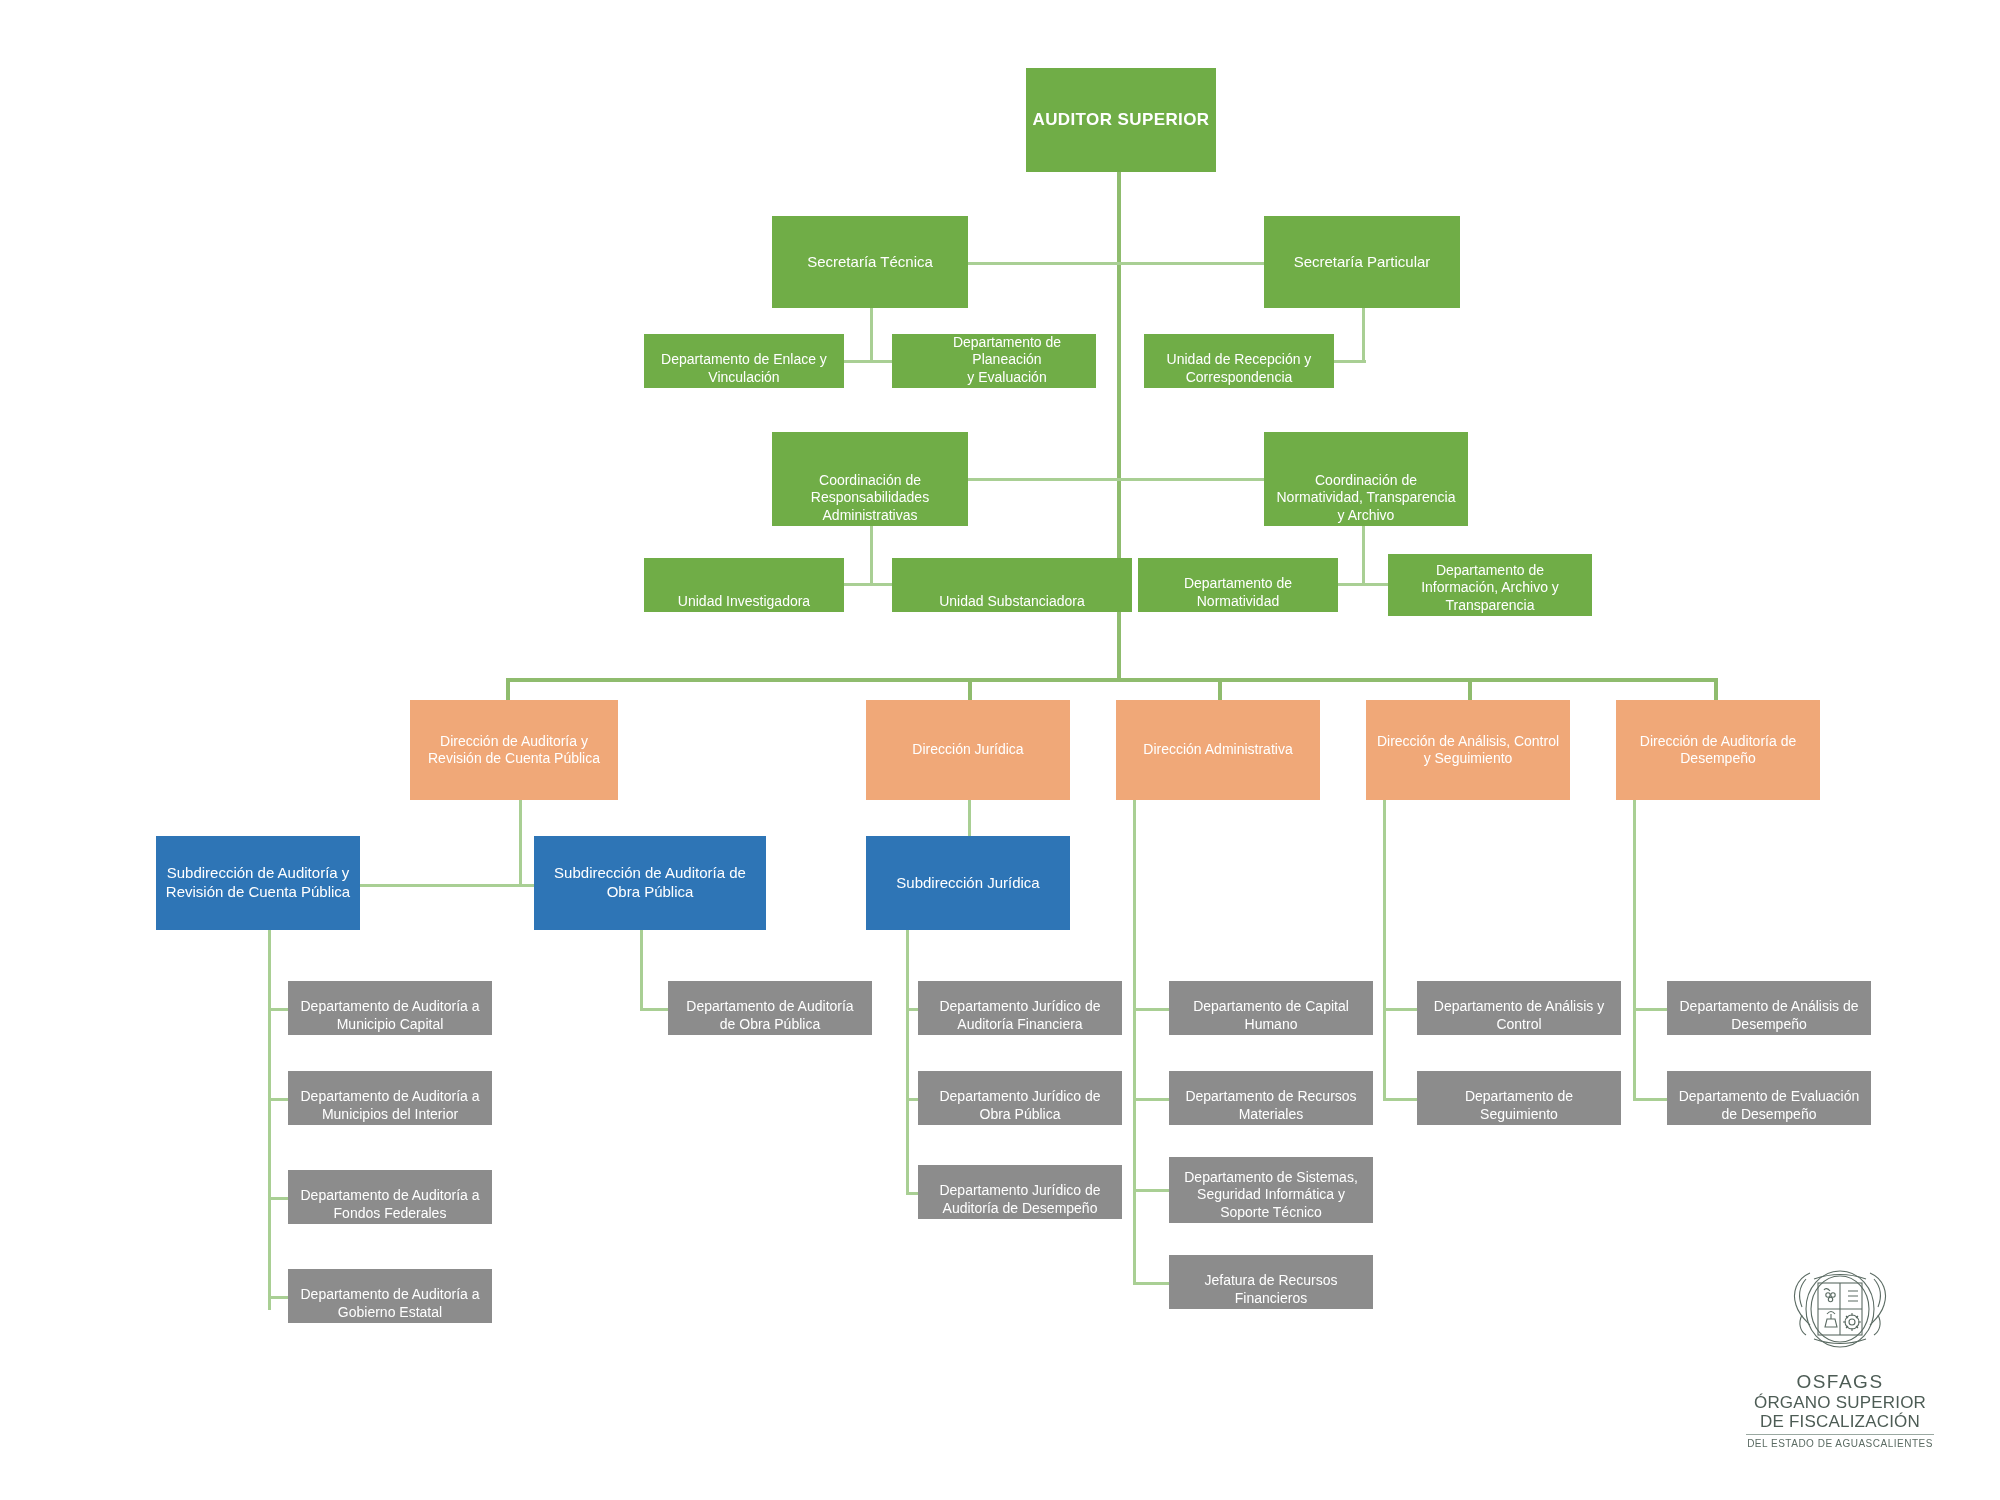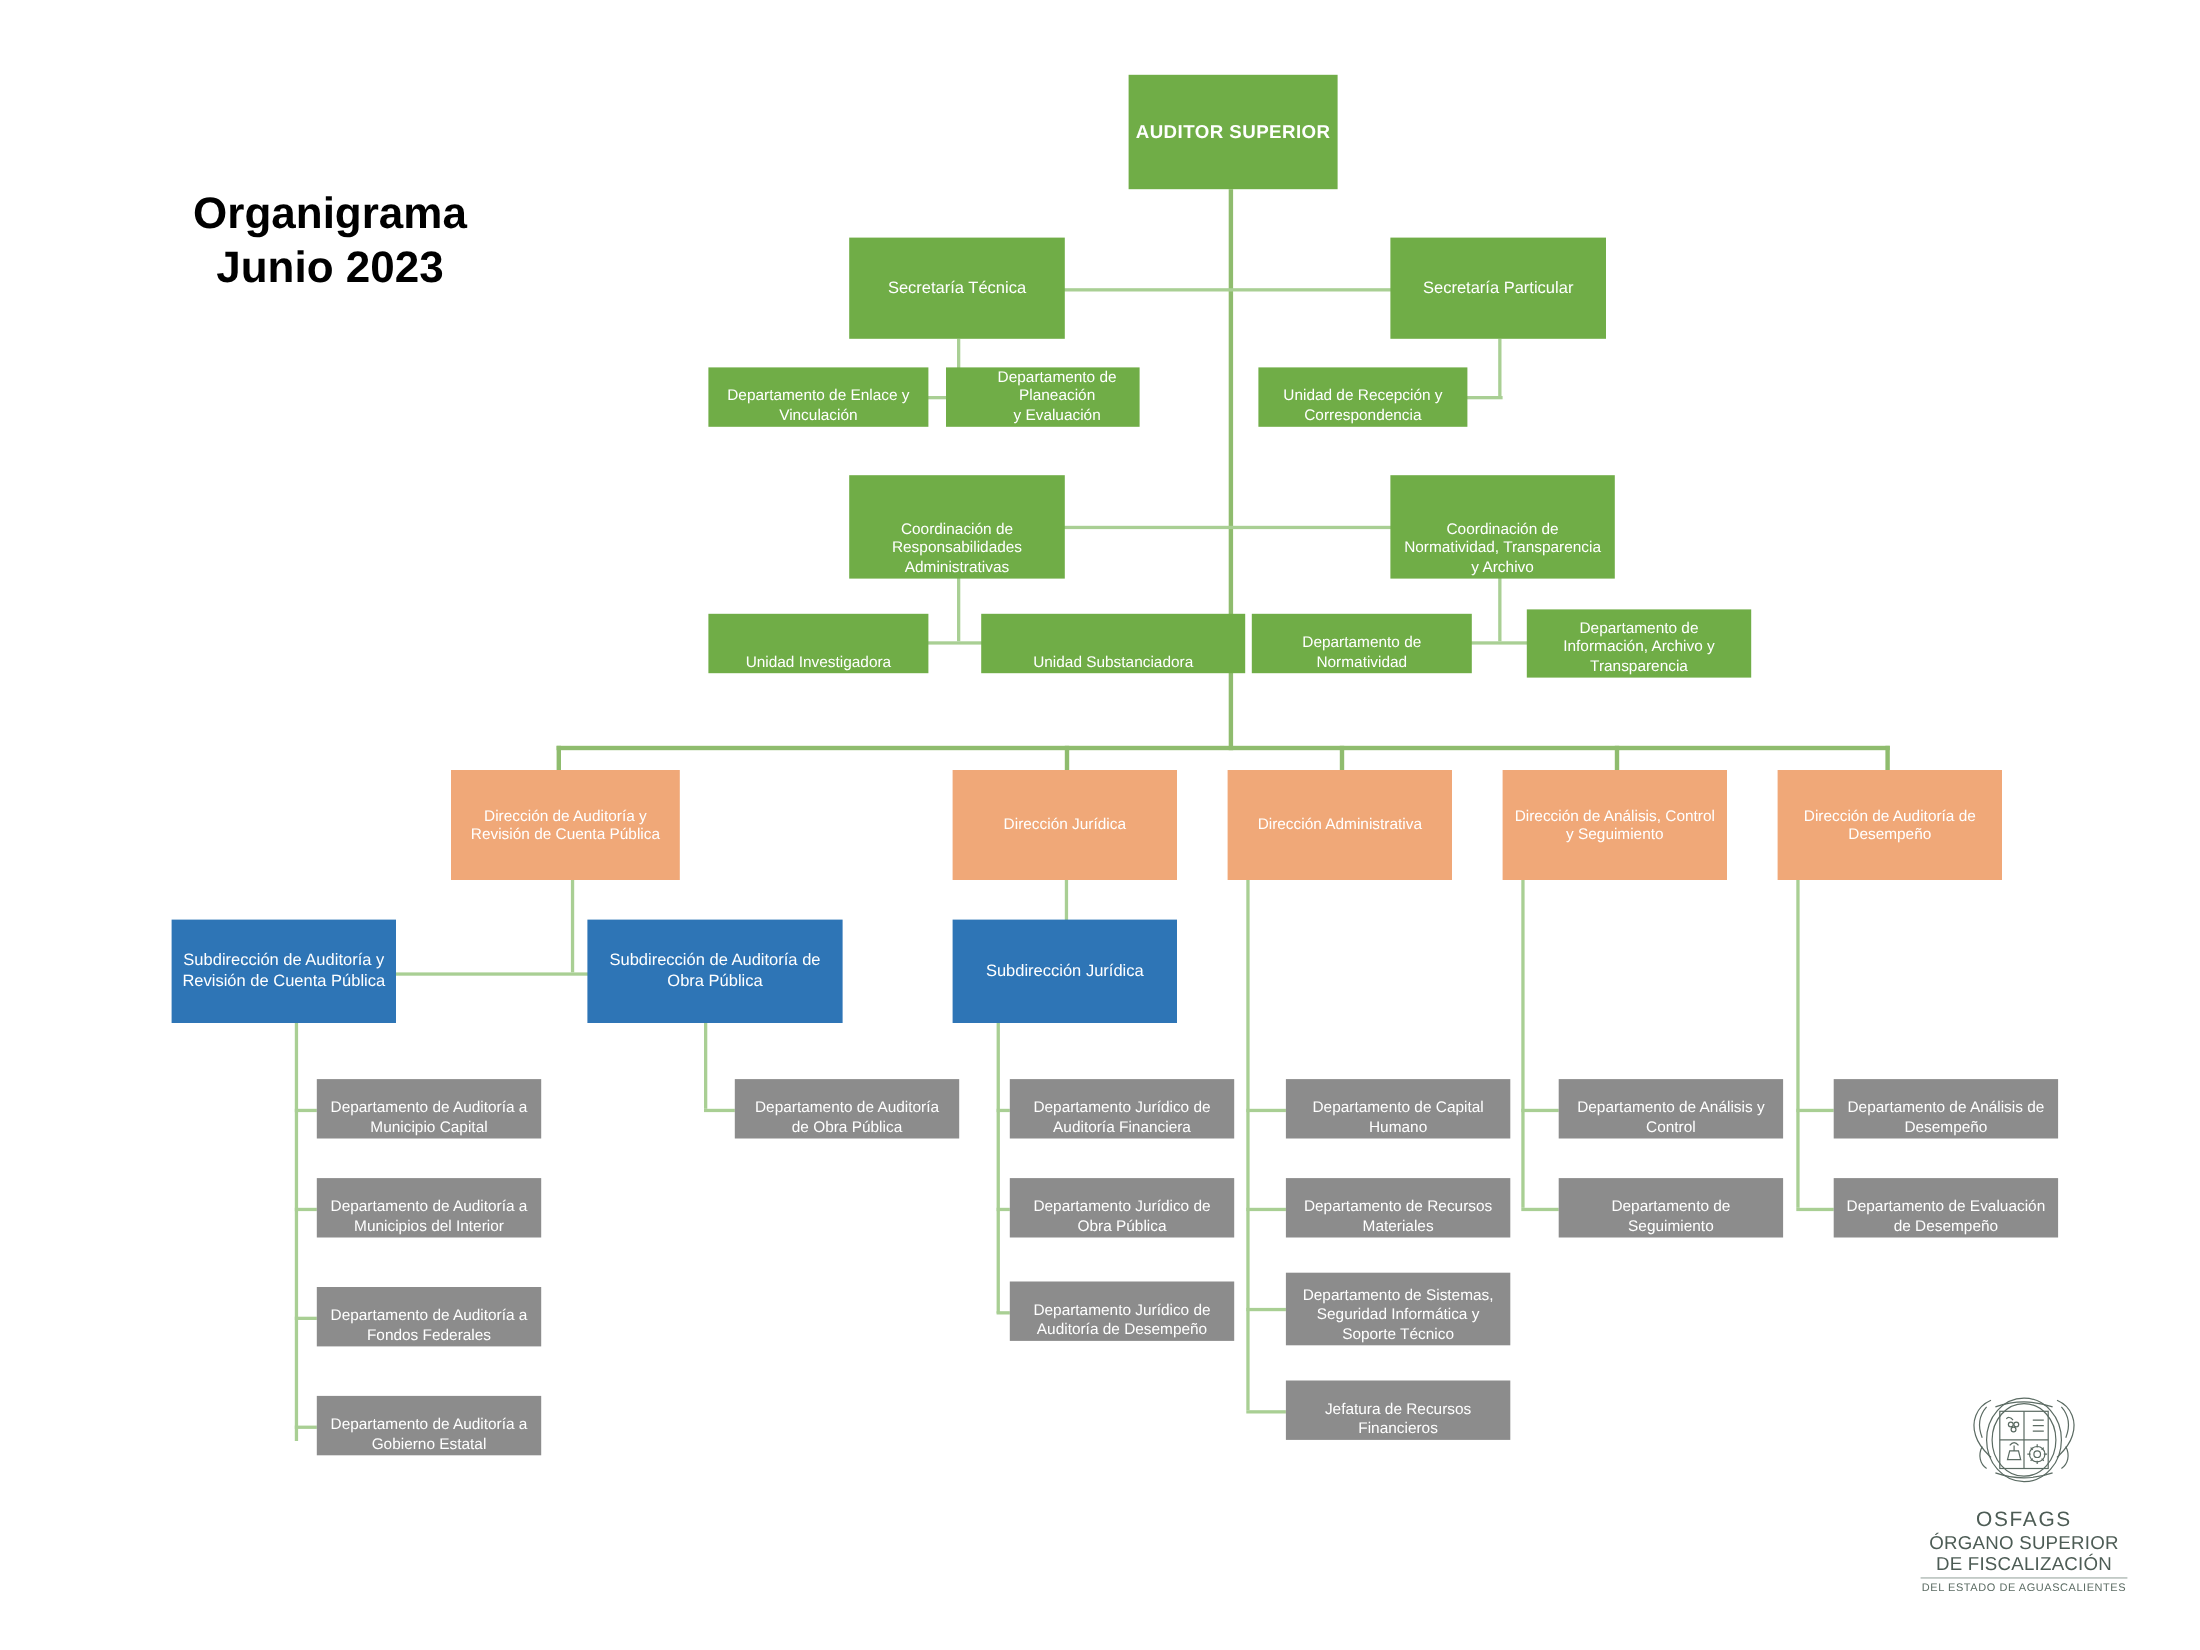--- a/index.html
+++ b/index.html
@@ -59,22 +59,20 @@
   .logo .l1{font-size:19px;letter-spacing:1.5px;margin-top:2px;color:#4d5c55;}
   .logo .l2{font-size:17px;letter-spacing:.2px;line-height:1.12;color:#4d5c55;white-space:pre-line;}
   .logo .rule{height:1px;background:#9aa8a1;margin:3px 6px 3px 6px;}
   .logo .l3{font-size:10px;letter-spacing:.5px;color:#5b6b63;}
 </style>
 </head>
 <body>
 
 <div id="canvas">
 
-  <div class="title" style="left:150px;top:170px;width:300px;">Organigrama
-Junio 2023</div>
 
   <div class="ln v thick" style="left:1117px;top:172px;height:510px;"></div>
 
   <div class="ln h" style="left:872px;top:262px;width:420px;"></div>
 
   <div class="ln v" style="left:870px;top:308px;height:52px;"></div>
   <div class="ln h" style="left:820px;top:360px;width:100px;"></div>
   <div class="ln v" style="left:820px;top:338px;height:24px;"></div>
   <div class="ln v" style="left:918px;top:338px;height:24px;"></div>
 
@@ -141,21 +139,21 @@
     <span>AUDITOR SUPERIOR</span>
   </div>
   <div class="node lvl-green" style="left:1264px;top:216px;width:196px;height:92px;">
     <span>Secretaría Particular</span>
   </div>
 
   <div class="node lvl-green-sm" style="left:644px;top:334px;width:200px;height:54px;">
     <span>Departamento de Enlace y
 Vinculación</span>
   </div>
-  <div class="node lvl-green-sm" style="left:860px;top:334px;width:176px;height:54px;padding-left:32px;">
+  <div class="node lvl-green-sm" style="left:892px;top:334px;width:204px;height:54px;padding-left:32px;">
     <span>Departamento de Planeación
 y Evaluación</span>
   </div>
   <div class="node lvl-green-sm" style="left:1144px;top:334px;width:190px;height:54px;">
     <span>Unidad de Recepción y
 Correspondencia</span>
   </div>
 
   <div class="node lvl-green-sm" style="left:772px;top:432px;width:196px;height:94px;">
     <span>Coordinación de

